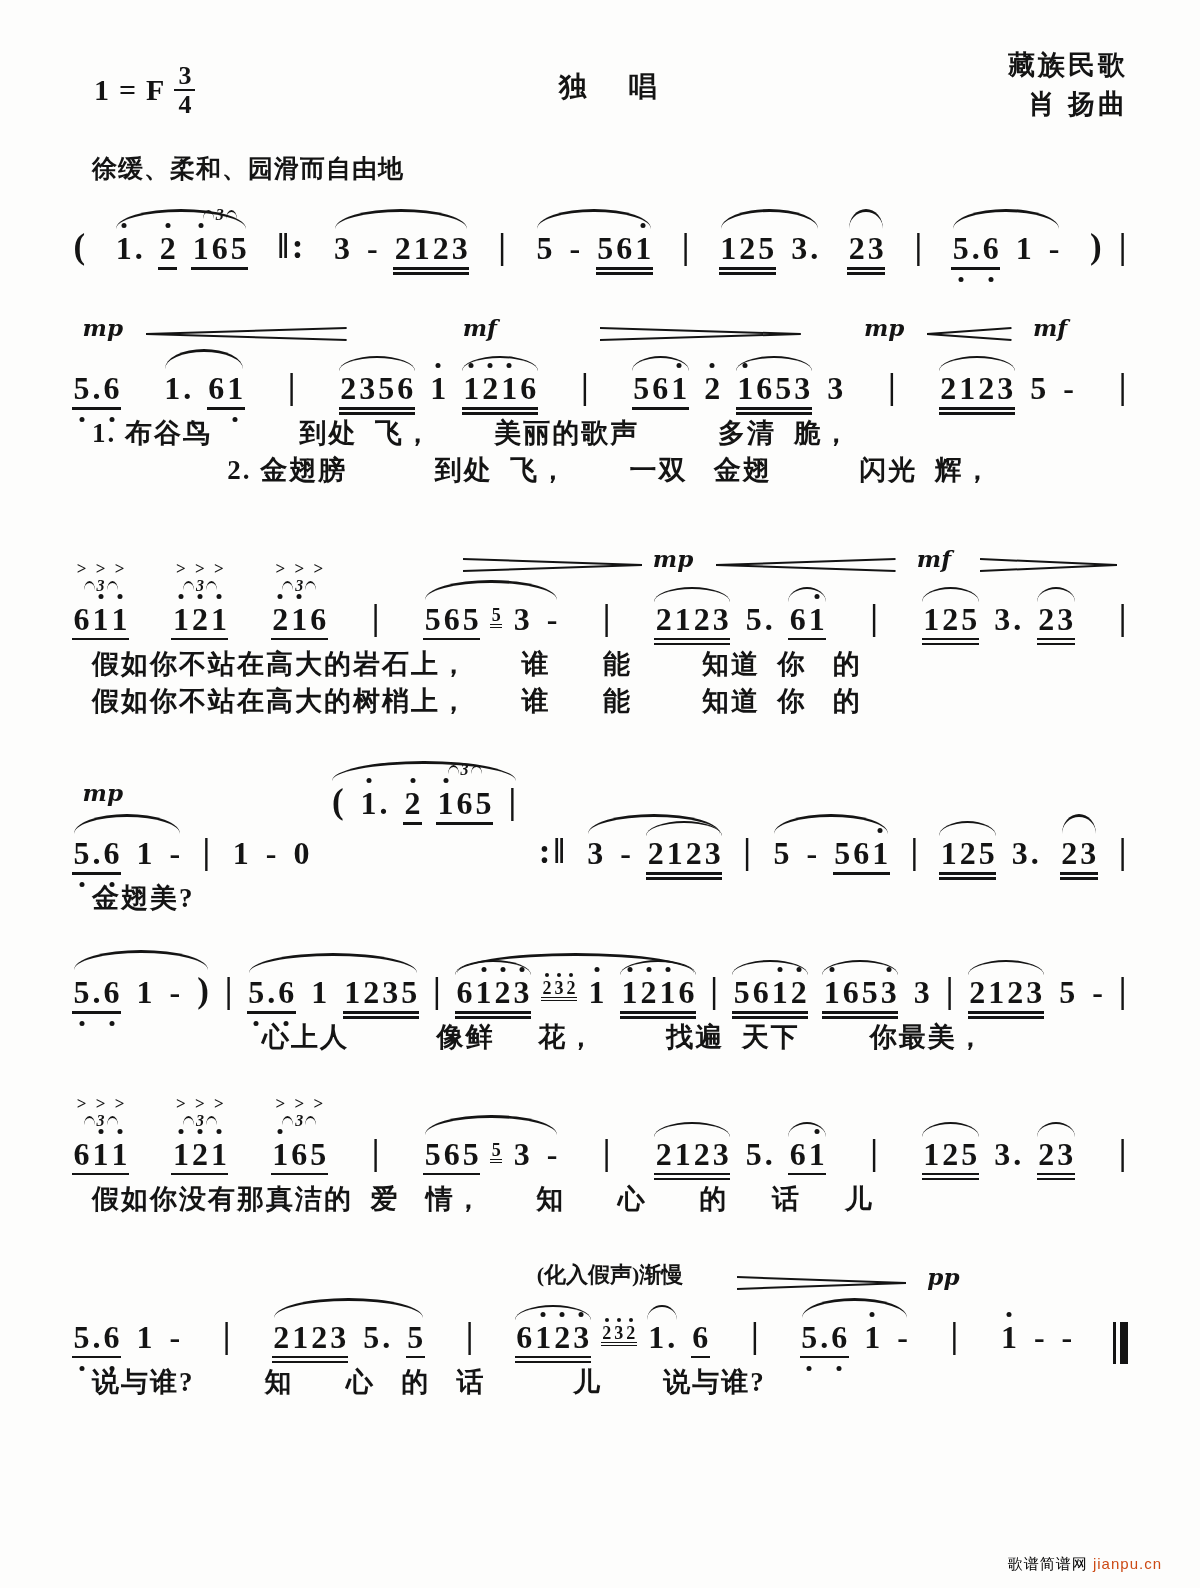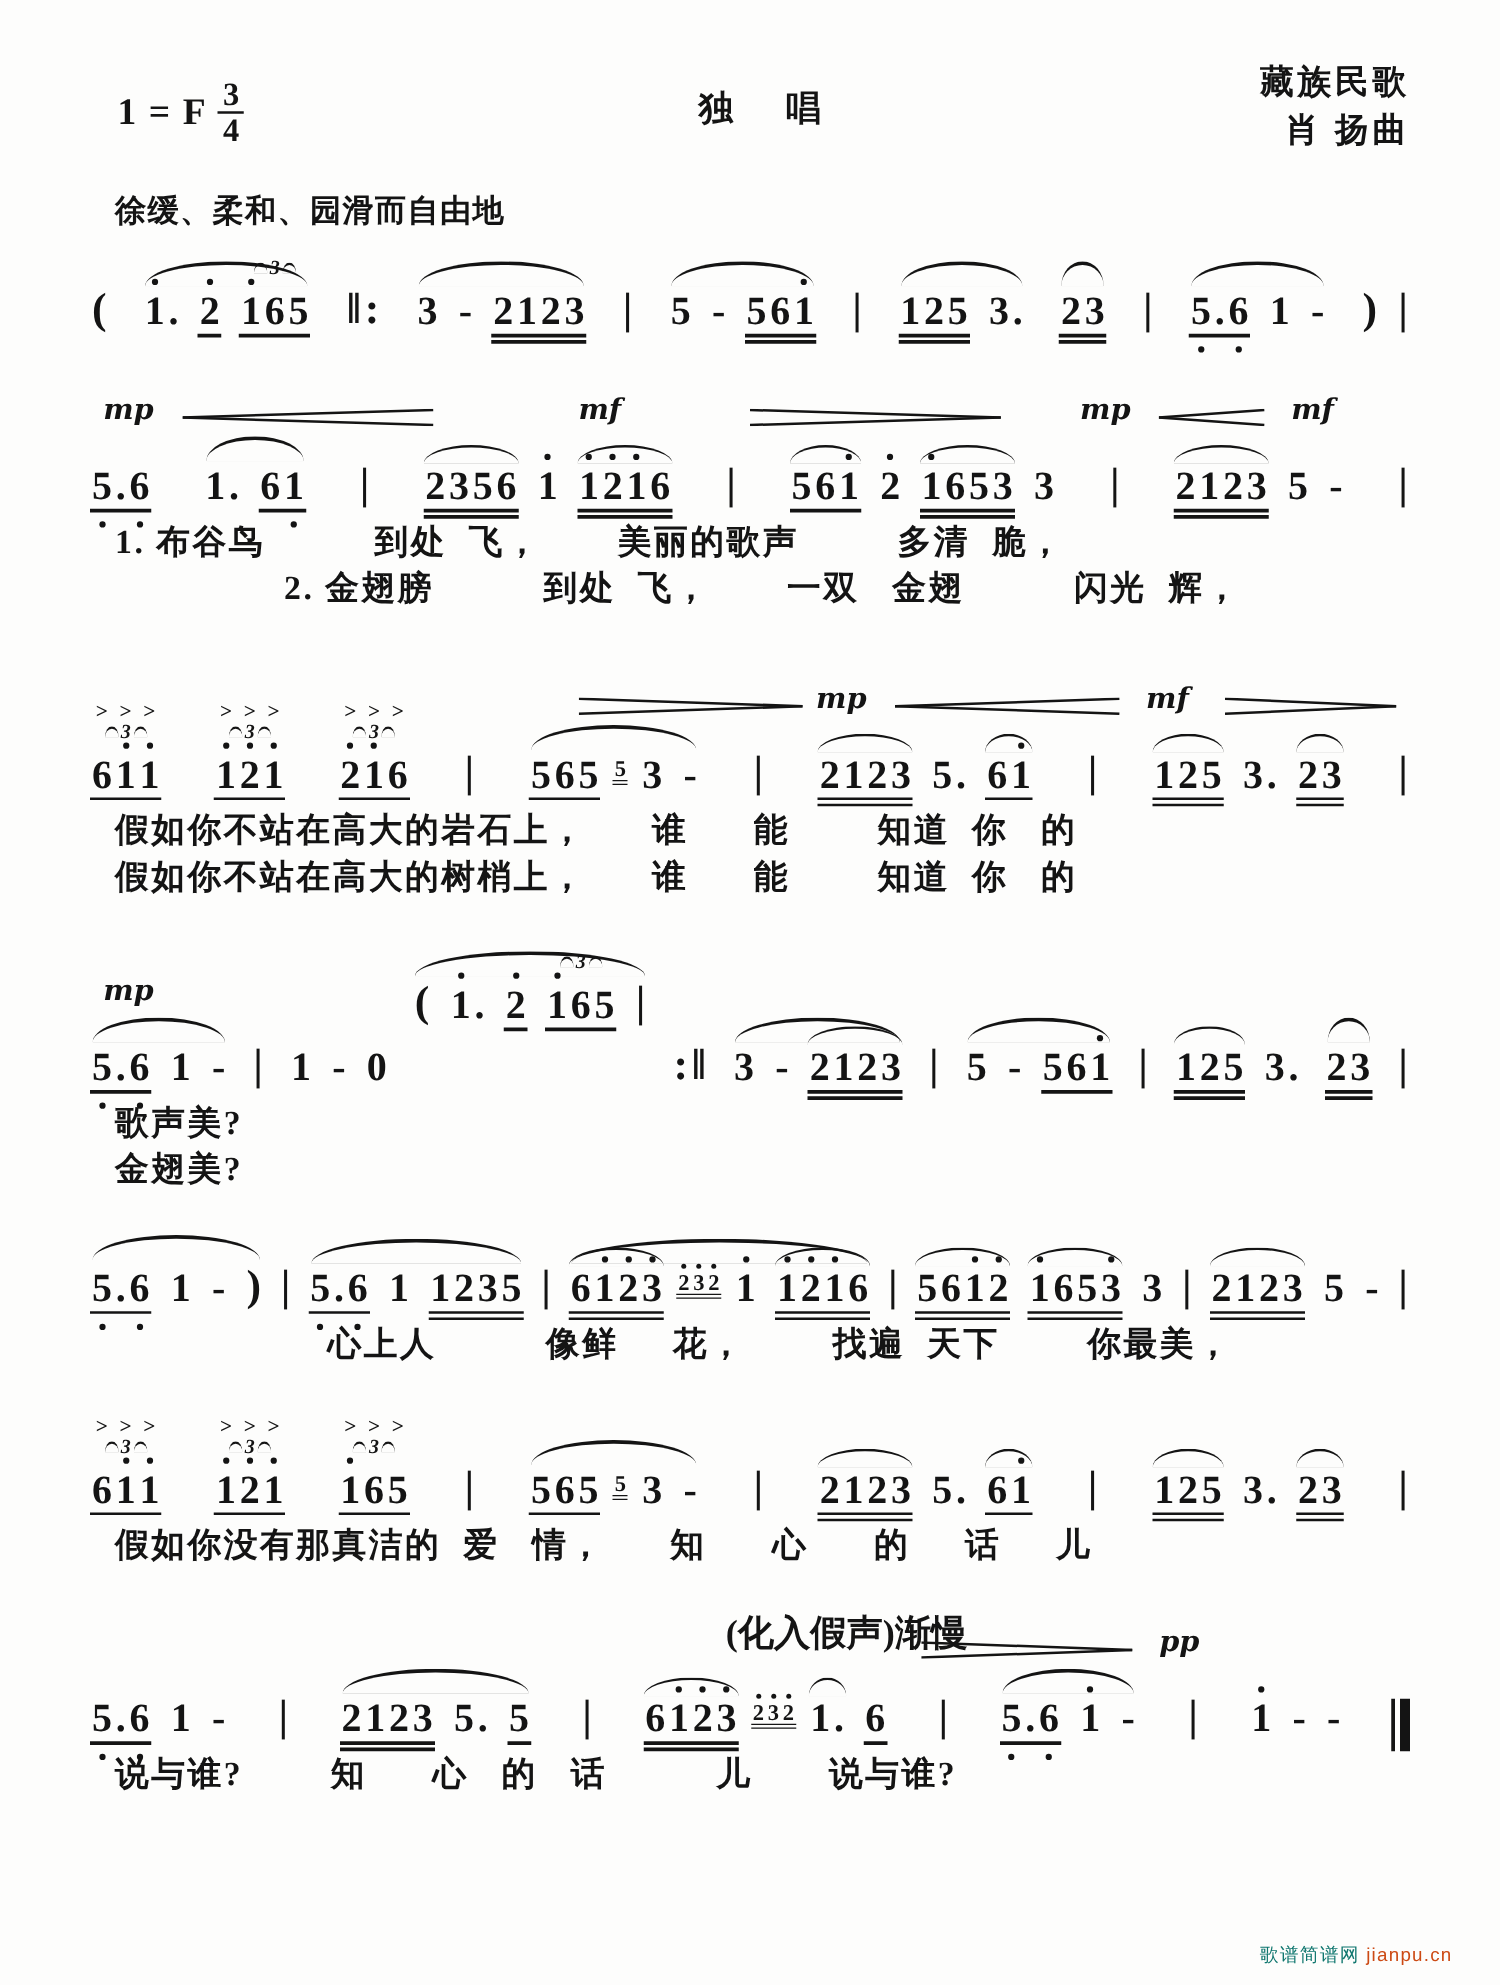--- a/index.html
+++ b/index.html
@@ -16,21 +16,21 @@
   .frac .num{padding:0 4px;}
   .perform{font-size:28px;font-weight:700;white-space:pre;margin-top:22px;margin-left:12px;}
   .credits{text-align:right;font-size:27px;font-weight:700;line-height:1.45;letter-spacing:3px;}
   .tempo{font-size:25px;font-weight:700;margin-top:14px;margin-left:20px;letter-spacing:1px;}
 
   
   .mline{position:relative;}
   .marks{position:relative;width:100%;}
   .mk{position:absolute;bottom:2px;white-space:pre;}
   .mk.dyn{font-style:italic;font-weight:700;font-size:23px;font-family:"DejaVu Serif",serif;}
-  .mk.cn{font-size:29px;font-weight:700;margin-left:44px;}
+  .mk.cn{font-size:22px;font-weight:700;}
   .mk svg{display:block;}
 
   .ngroups{display:flex;justify-content:space-between;align-items:flex-end;width:100%;}
   .grp{position:relative;display:flex;align-items:flex-end;gap:14px;padding-top:26px;}
   .grp.arc::before{content:"";position:absolute;top:3px;left:2px;right:2px;height:17px;
       border-top:3px solid #141414;border-radius:50% / 100% 100% 0 0;}
   .grp.up{transform:translateY(-50px);}
   .accrow{position:absolute;top:-18px;left:0;right:0;display:flex;justify-content:space-around;
       font-size:17px;font-weight:900;letter-spacing:0;}
   .tk{position:relative;display:flex;flex-direction:column;align-items:center;}
@@ -865,21 +865,20 @@
             </div>
             <div class="grp">
               <div class="tk b">
                 <div class="trow">
                   <span class="ch">|</span>
                 </div>
                 <div class="tund"></div>
               </div>
             </div>
           </div>
-          <div class="lyr" style="padding-left: 20px;">歌声美?</div>
           <div class="lyr" style="padding-left: 20px;">金翅美?</div>
         </section>
         <section class="mline" style="margin-top: 30px;">
           <div class="ngroups">
             <div class="grp arc">
               <div class="tk">
                 <div class="trow">
                   <span class="ch db">5</span>
                   <span class="ch">.</span>
                   <span class="ch db">6</span>
@@ -1438,15 +1437,15 @@
                 <div class="thick"></div>
               </div>
             </div>
           </div>
           <div class="lyr" style="padding-left: 20px;">说与谁?        知      心   的   话          儿       说与谁?</div>
         </section>
       </div>
   </div>
 
   <div class="wm">
-    <span style="color: #0f766e; margin-left: 24px;">歌谱简谱网 </span><span style="color: rgb(204, 74, 20);">jianpu.cn</span>
+    <span style="color: #000000; margin-left: 24px;">歌谱简谱网 </span><span style="color: rgb(204, 74, 20);">jianpu.cn</span>
   </div>
 </div>
 
 </body></html>

